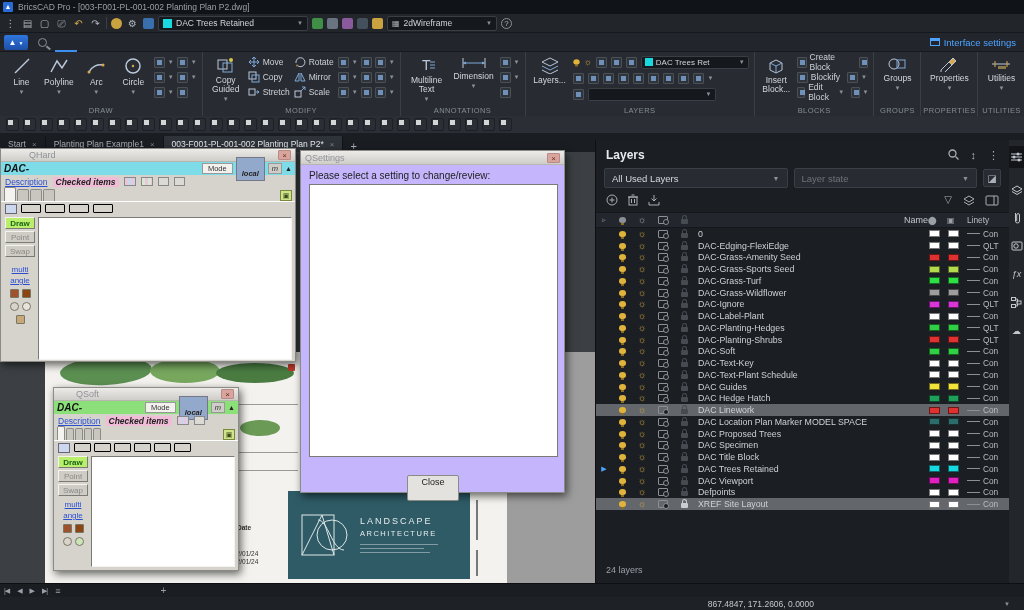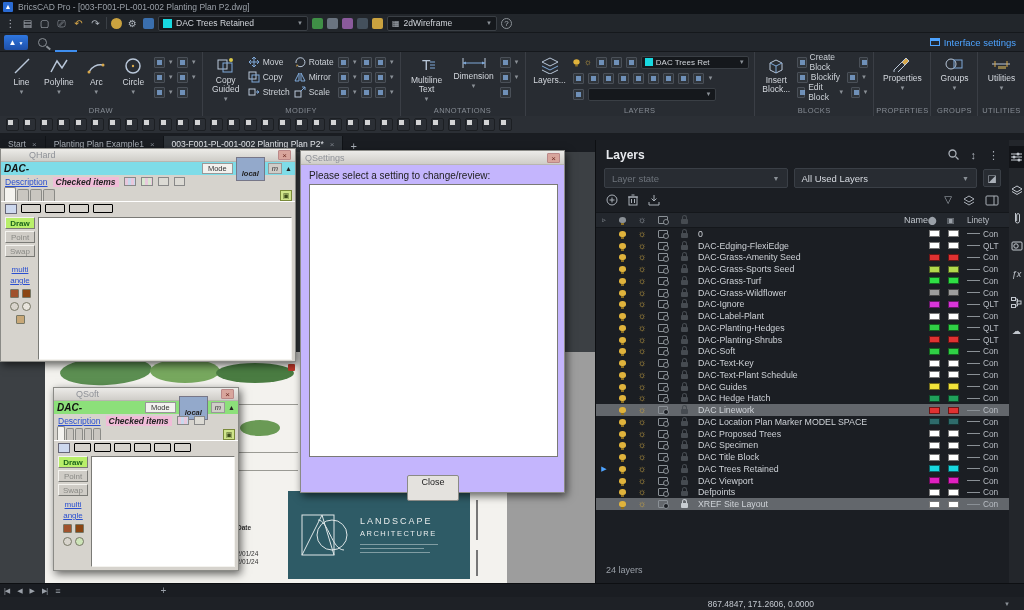--- a/index.html
+++ b/index.html
@@ -480,41 +480,41 @@
             <span>Edit Block</span>
             <span class="dn6">▼</span>
             <span class="mi" style="margin-left:4px"></span>
             <span class="dn6">▼</span>
           </div>
       </div>
       <div class="rlabel">BLOCKS</div>
     </div>
 
     <div class="rgroup">
+      <div class="bb" style="width:36px">
+        <svg width="20" height="16">
+            <circle cx="7" cy="8" r="5" fill="none" stroke="#b9c7d9"></circle>
+            <rect x="10" y="4" width="8" height="8" fill="none" stroke="#7fa8d8"></rect>
+          </svg>
+        <span>Groups</span>
+          <span class="dn">▼</span>
+      </div>
+      <div class="rlabel">GROUPS</div>
+    </div>
+
+    <div class="rgroup">
       <div class="bb" style="width:46px">
         <svg width="20" height="16">
             <path d="M2 14l8-8 3 3-8 8H2z" fill="none" stroke="#b9c7d9"></path>
             <path d="M10 6l4-4 3 3-4 4" fill="#d8a84a" stroke="#b9c7d9"></path>
           </svg>
         <span>Properties</span>
           <span class="dn">▼</span>
       </div>
       <div class="rlabel">PROPERTIES</div>
-    </div>
-
-    <div class="rgroup">
-      <div class="bb" style="width:36px">
-        <svg width="20" height="16">
-            <circle cx="7" cy="8" r="5" fill="none" stroke="#b9c7d9"></circle>
-            <rect x="10" y="4" width="8" height="8" fill="none" stroke="#7fa8d8"></rect>
-          </svg>
-        <span>Groups</span>
-          <span class="dn">▼</span>
-      </div>
-      <div class="rlabel">GROUPS</div>
     </div>
 
     <div class="rgroup">
       <div class="bb" style="width:36px">
         <svg width="22" height="16">
             <line x1="2" y1="8" x2="20" y2="8" stroke="#b9c7d9"></line>
             <line x1="5" y1="5" x2="5" y2="11" stroke="#d8a84a"></line>
             <line x1="17" y1="5" x2="17" y2="11" stroke="#d8a84a"></line>
             <rect x="8" y="10" width="8" height="3" fill="#8a7a4a"></rect>
           </svg>
@@ -811,25 +811,25 @@
       <span class="sp"></span>
       <span class="lp-hic"><svg width="11" height="11">
             <circle cx="4.5" cy="4.5" r="3.5" fill="none" stroke="#aab0b8" stroke-width="1.3"></circle>
             <line x1="7.5" y1="7.5" x2="10.5" y2="10.5" stroke="#aab0b8" stroke-width="1.3"></line>
           </svg></span>
       <span class="lp-hic">↕</span>
       <span class="lp-hic">⋮</span>
     </div>
     <div class="lp-drops">
       <div class="seldd">
+        <span class="v">All Used Layers</span>
+        <span class="dn">▼</span>
+      </div>
+      <div class="seldd">
         <span class="ph">Layer state</span>
-        <span class="dn">▼</span>
-      </div>
-      <div class="seldd">
-        <span class="v">All Used Layers</span>
         <span class="dn">▼</span>
       </div>
       <span class="mic">◪</span>
     </div>
     <div class="lp-tools">
       <span class="lp-ti">
           <svg width="12" height="12">
             <circle cx="6" cy="6" r="5" fill="none" stroke="#aab0b8"></circle>
             <line x1="6" y1="3.5" x2="6" y2="8.5" stroke="#aab0b8"></line>
             <line x1="3.5" y1="6" x2="8.5" y2="6" stroke="#aab0b8"></line>

